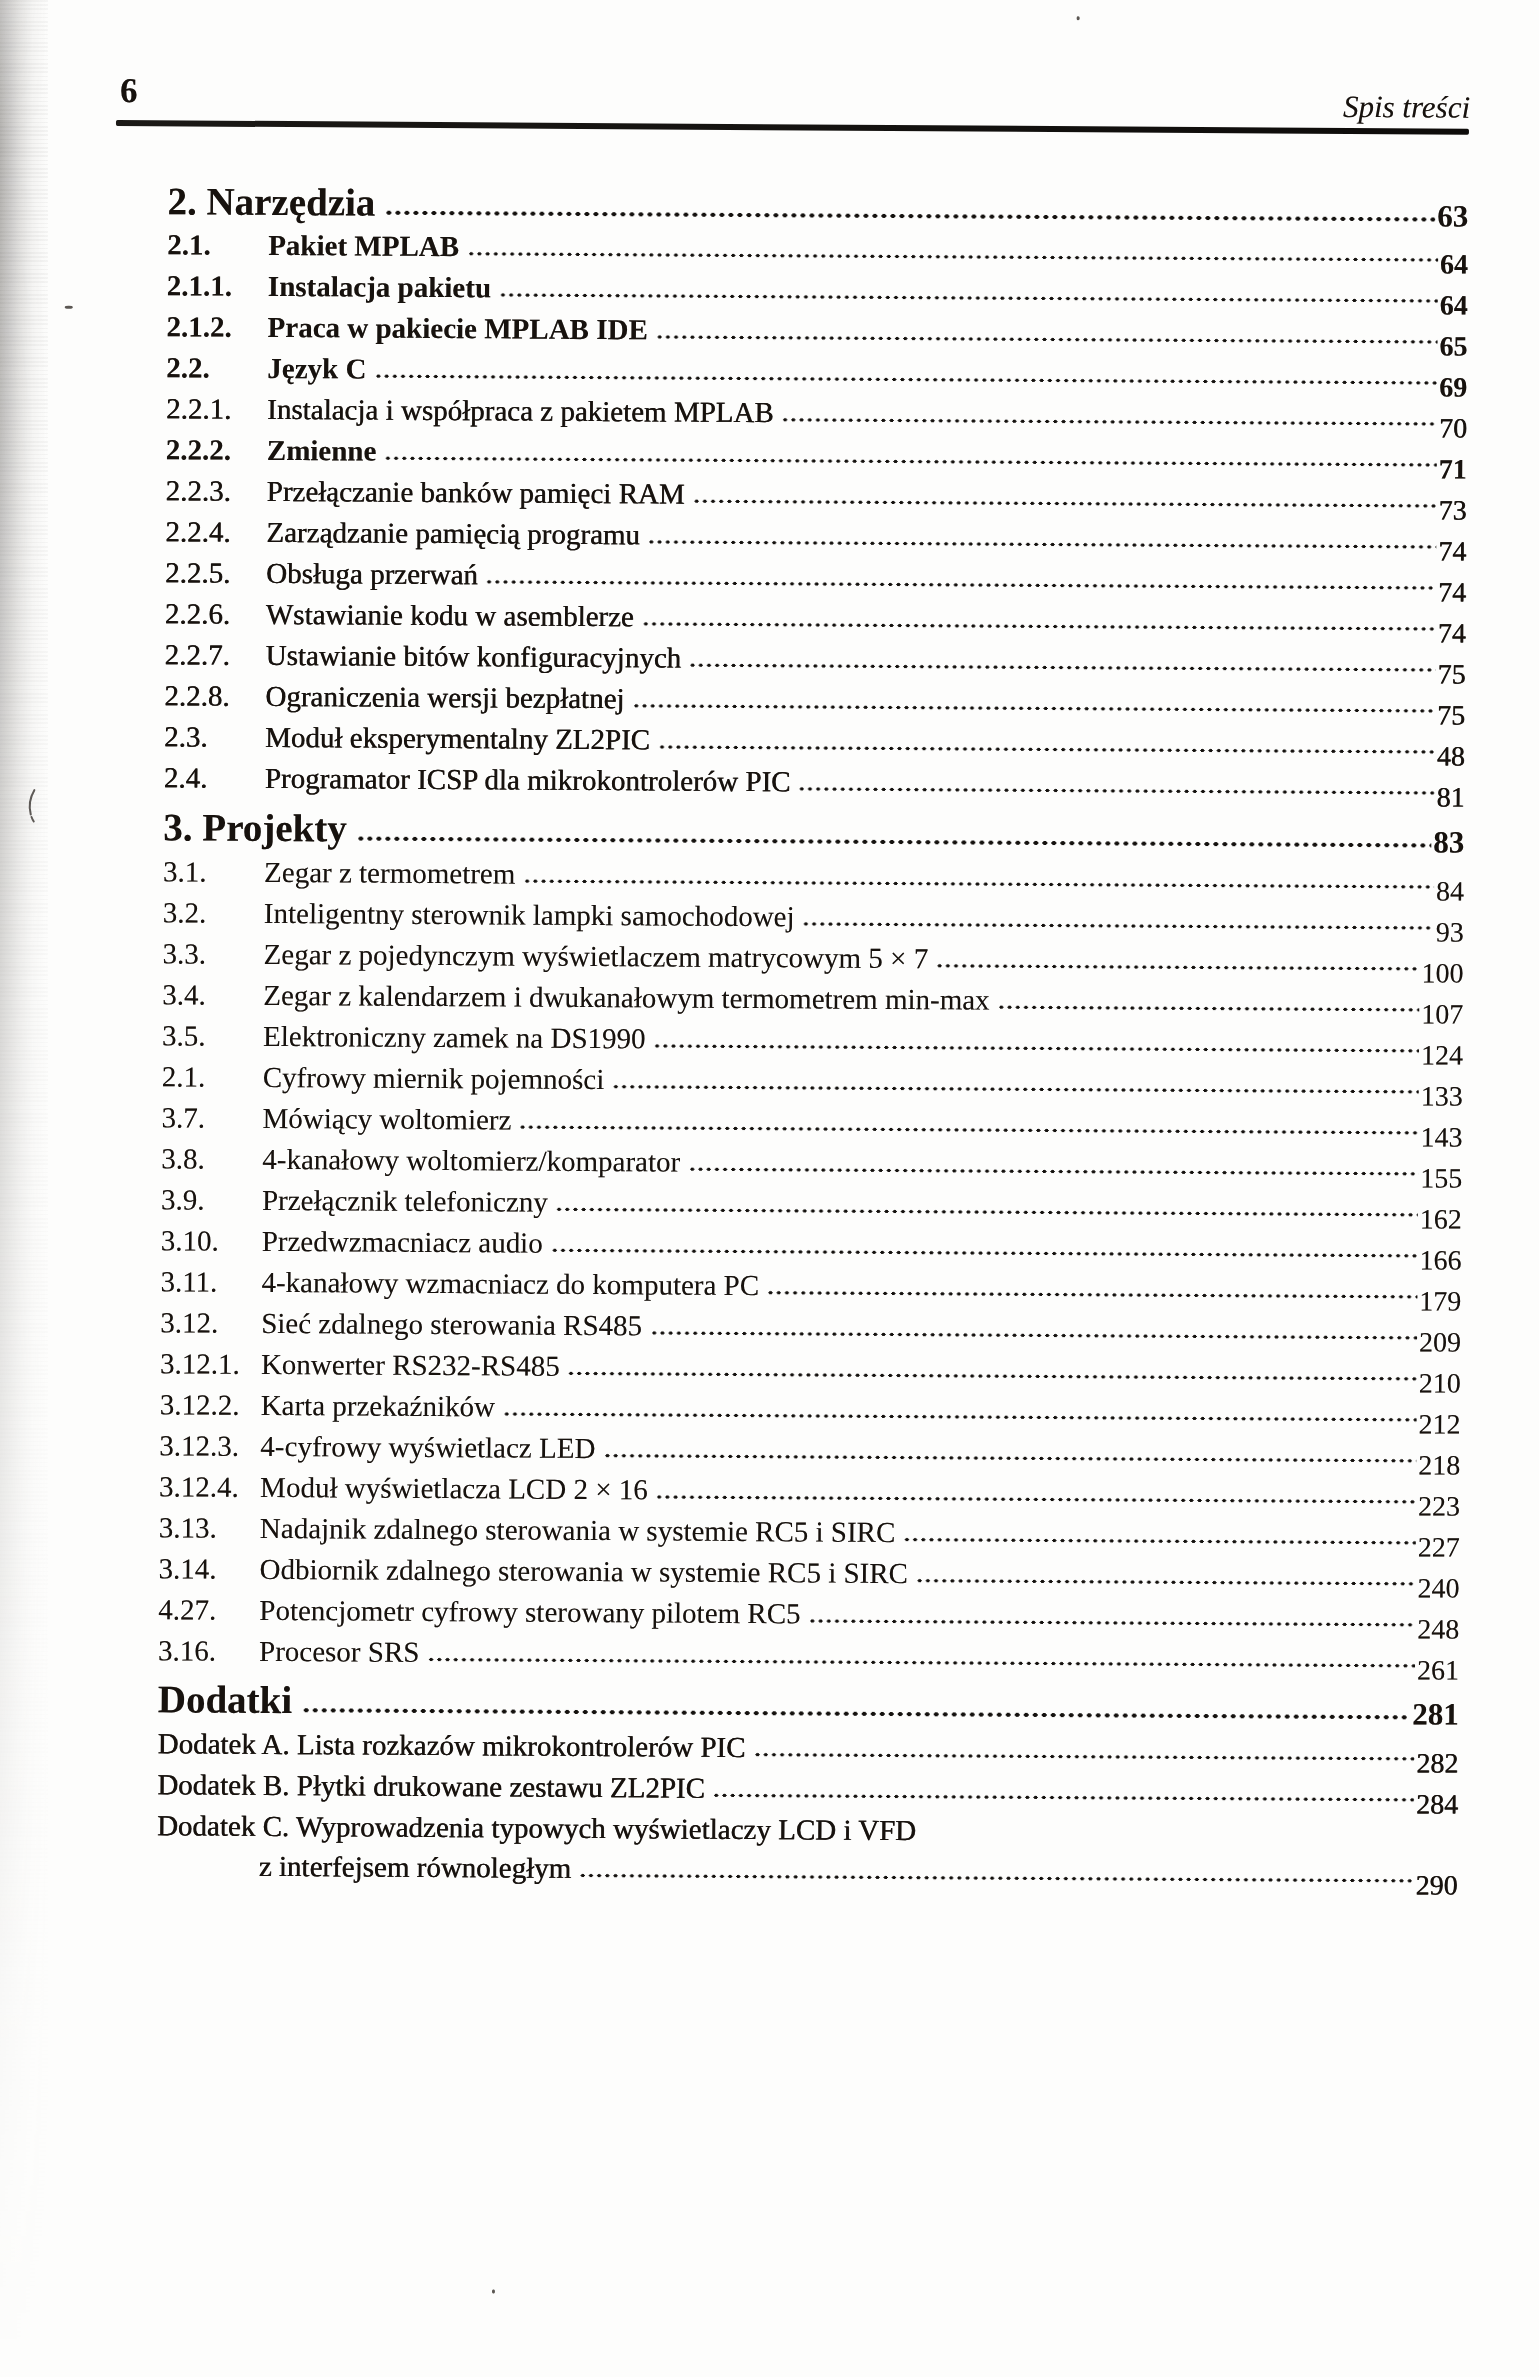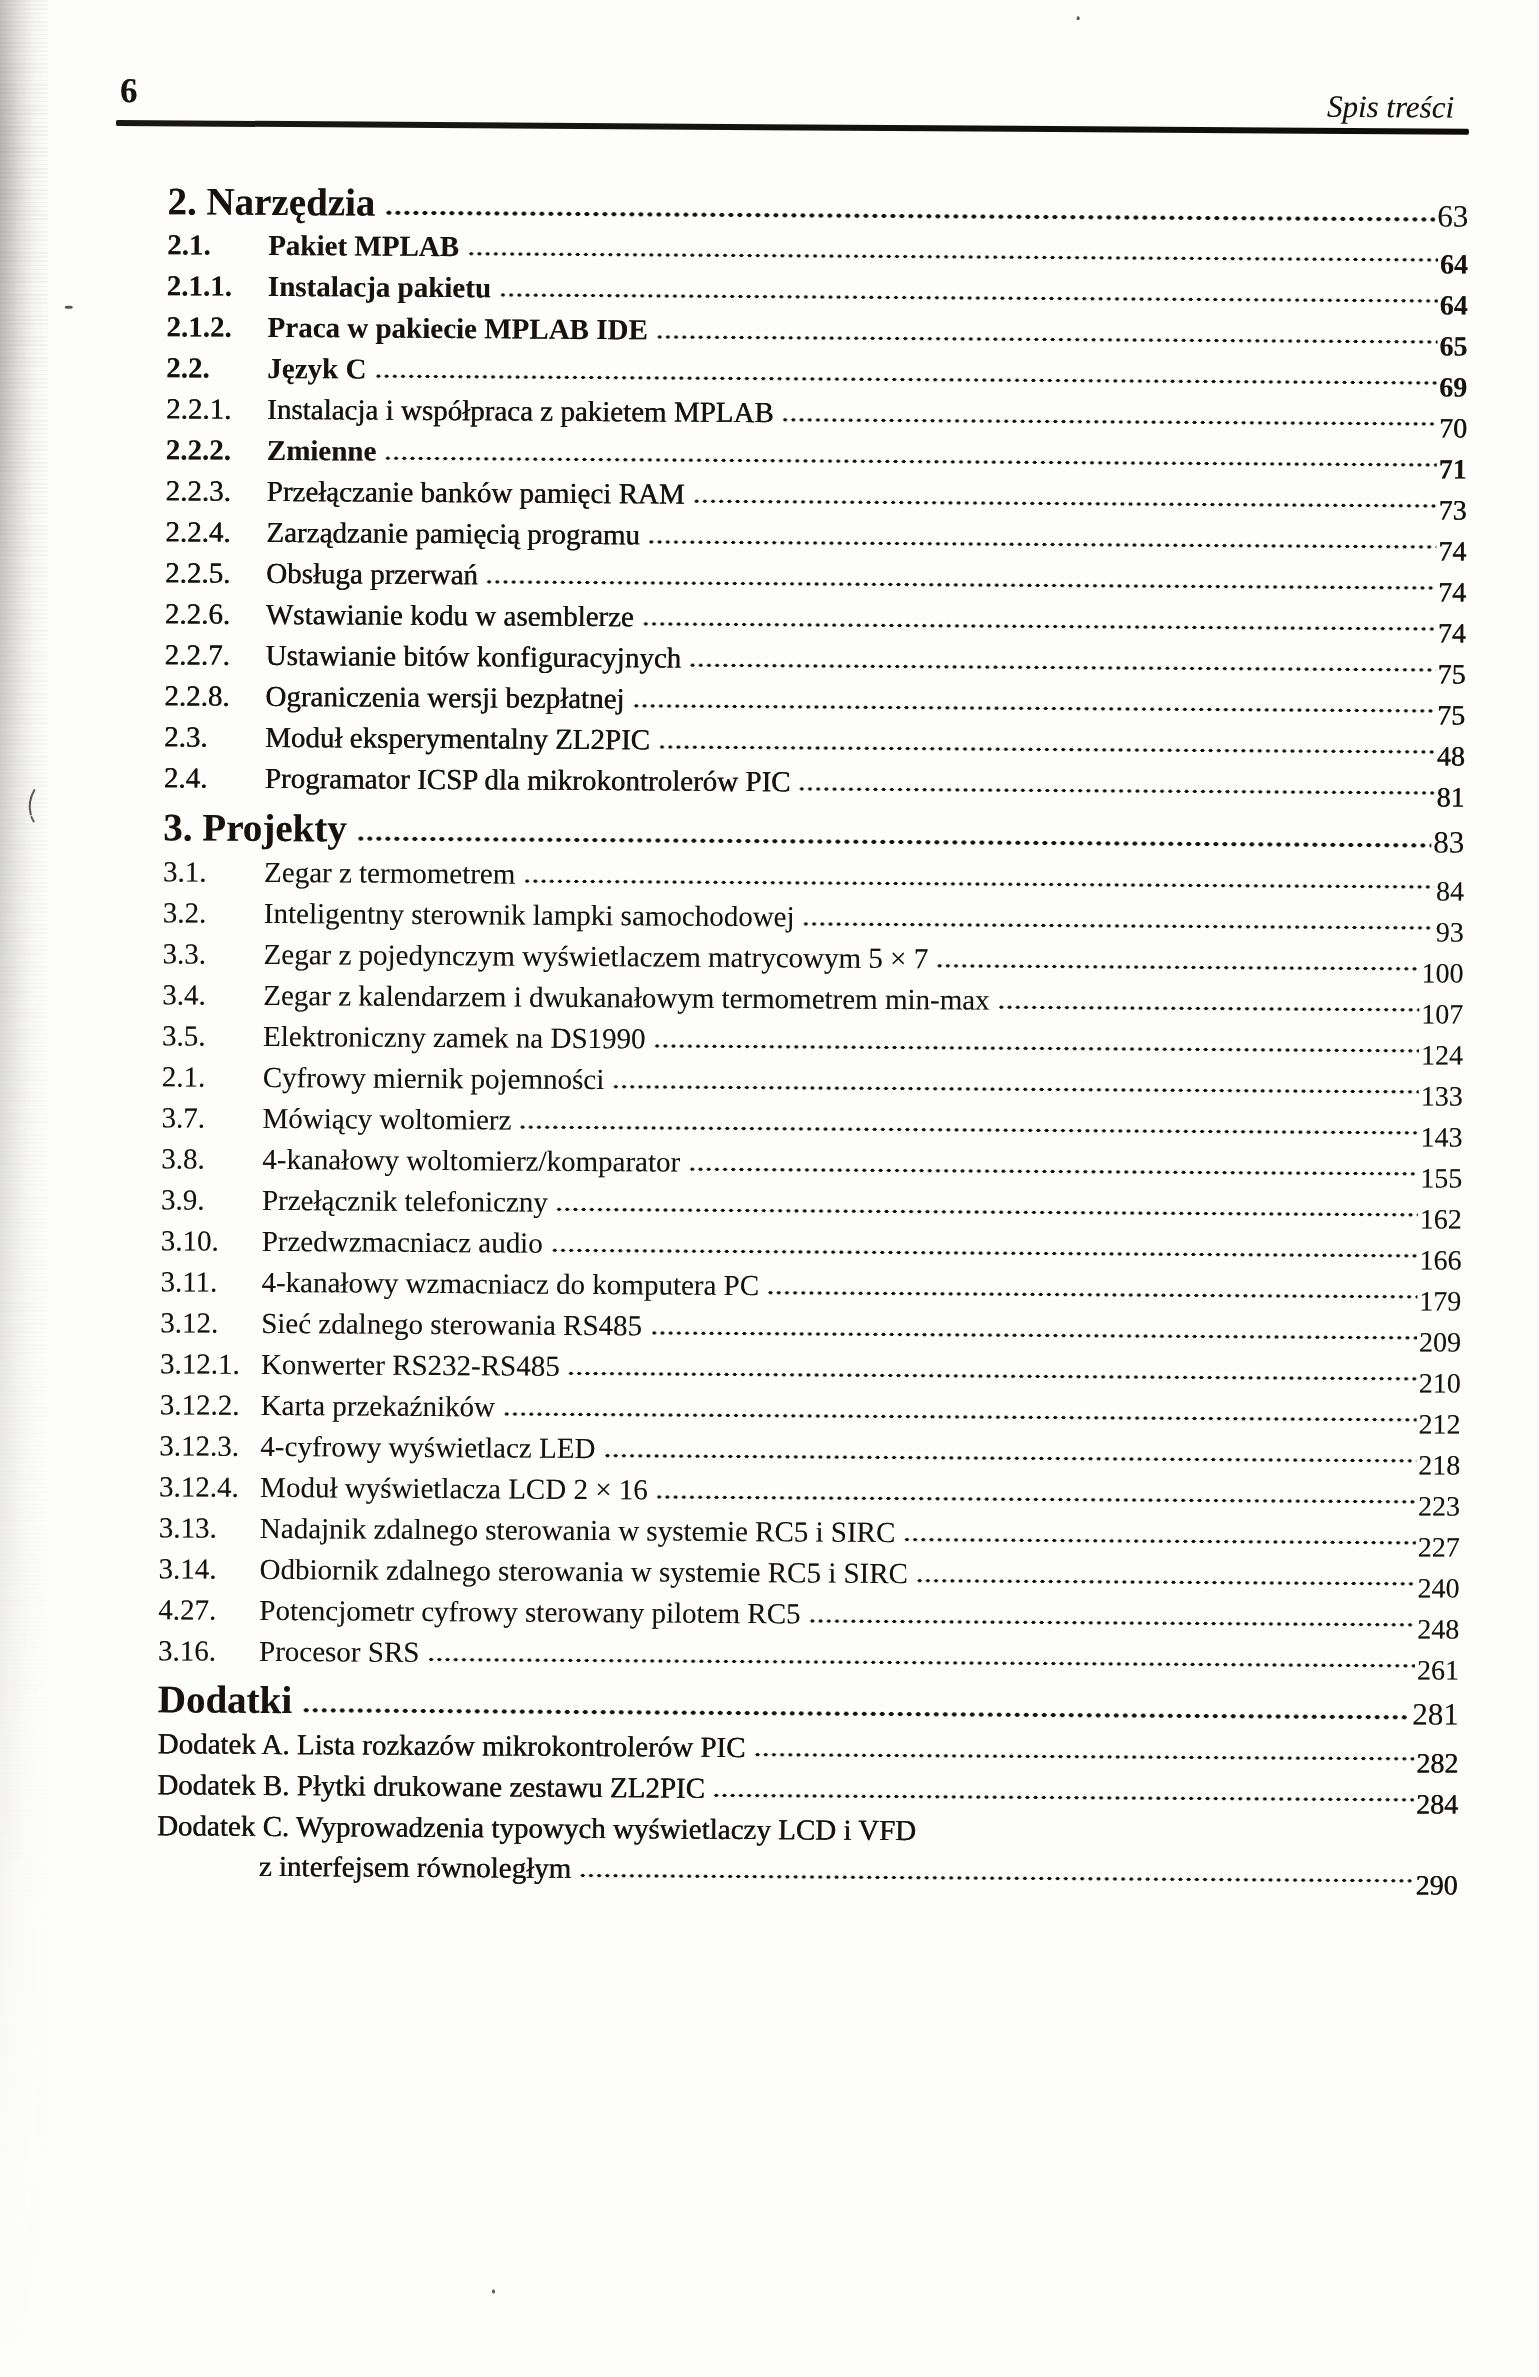--- a/index.html
+++ b/index.html
@@ -26,21 +26,21 @@
     position: absolute; left: 0; top: 0; width: 100%; height: 100%;
     transform: rotate(0.37deg);
     transform-origin: 119px 119px;
     text-shadow: 0 0 0.6px rgba(28,20,12,.45);
   }
   .pageno {
     position: absolute; left: 120px; top: 73px;
     font-size: 35px; font-weight: 700; line-height: 1;
   }
   .running {
-    position: absolute; right: 86px; top: 83px;
+    position: absolute; right: 70px; top: 83px;
     font-style: italic; font-size: 31px; line-height: 1;
   }
   .rule {
     position: absolute; left: 116px; top: 120px; width: 1353px; height: 6px;
     background: linear-gradient(to right, #1b1916, #0e0c0a);
     border-radius: 1.7px;
   }
   .toc { position: absolute; left: 168px; top: 180px; width: 1301px; }
   .row { display: flex; align-items: baseline; line-height: 40px; white-space: nowrap; }
   .row.e  { font-size: 29px; }
@@ -56,21 +56,21 @@
     flex: 1 1 auto; height: 5.1px; margin: 0 2.5px 0 7.6px;
     background: radial-gradient(circle 2px at 4.1px 2.5px, #14110e 97%, rgba(0,0,0,0) 100%);
     background-size: 8.2px 5.1px; background-repeat: repeat-x;
   }
   .row.c .dots {
     height: 6px; margin-left: 9.3px;
     background: radial-gradient(circle 2.3px at 4.4px 3px, #14110e 97%, rgba(0,0,0,0) 100%);
     background-size: 9px 6px;
   }
   .pg { flex: 0 0 auto; font-size: 28px; position: relative; top: 11px; }
-  .row.c .pg { font-size: 31px; font-weight: 400; top: 4.2px; }
+  .row.c .pg { font-size: 31px; font-weight: 700; top: 4.2px; }
   
   .pen-mark { position: absolute; left: 31px; top: 789px; width: 18.7px; height: 42px; }
   .speck { position: absolute; background: rgba(50,45,40,.8); border-radius: 50%; }
   .speck.s1 { left: 66px;  top: 306px;  width: 7.6px; height: 2.5px; }
   .speck.s2 { left: 1076px; top: 10.2px;  width: 3.4px; height: 3.4px; }
   .speck.s3 { left: 506px; top: 2287px; width: 2.5px; height: 4.2px; }
 </style>
 </head>
 <body>
 

